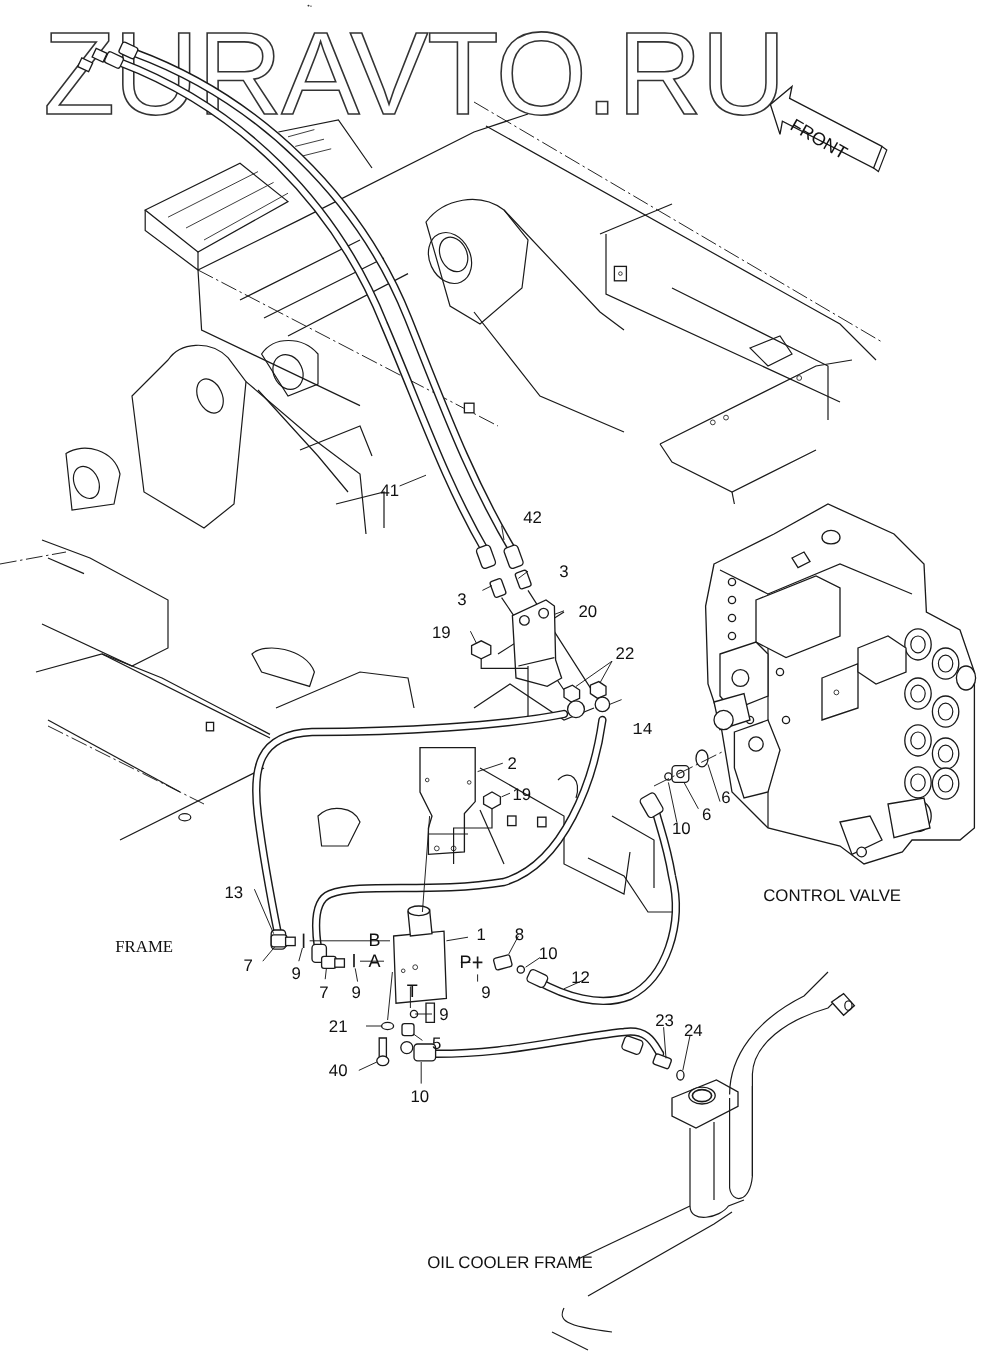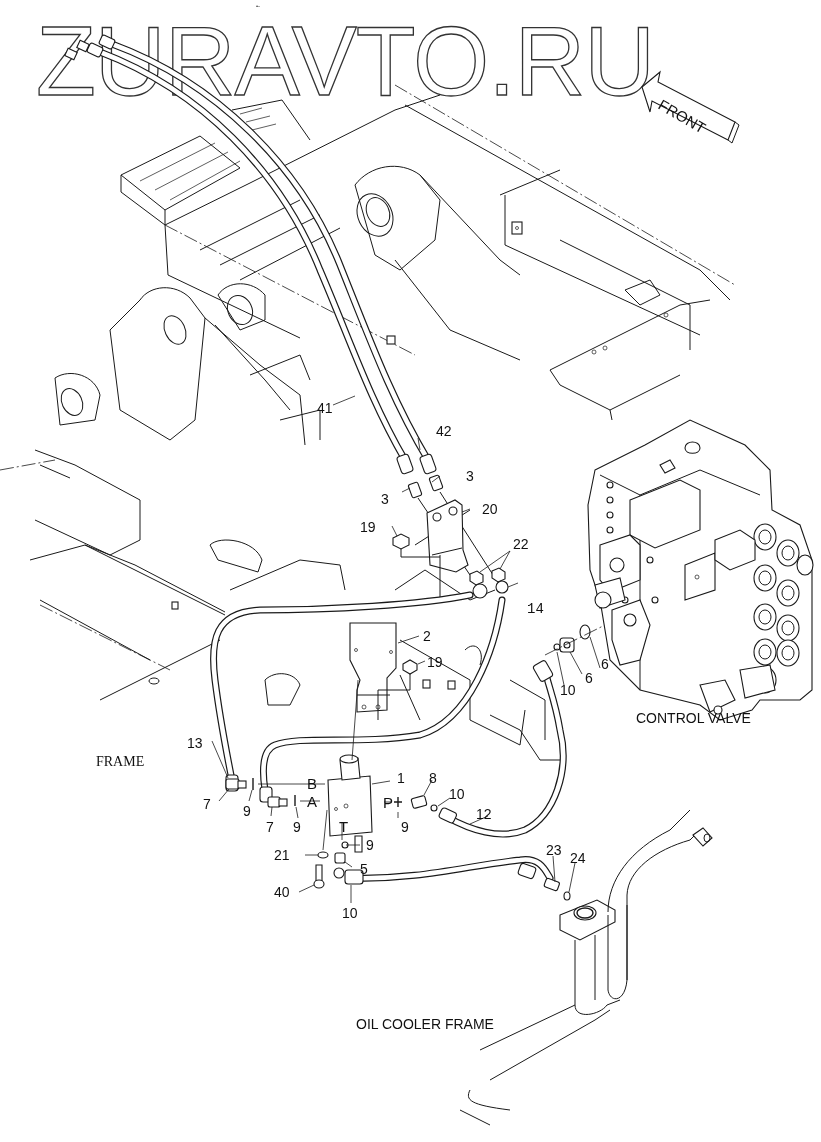--- a/index.html
+++ b/index.html
@@ -39,20 +39,21 @@
     line-height: 1;
     white-space: nowrap;
   }
   .caption {
     position: absolute;
     font-family: "Liberation Sans", sans-serif;
     font-size: 14px;
     color: #111111;
     line-height: 1;
     white-space: nowrap;
+    margin-top: 28px;
   }
   .port {
     position: absolute;
     font-family: "Liberation Sans", sans-serif;
     font-size: 15px;
     color: #111111;
     line-height: 1;
   }
   .front-label {
     position: absolute;

